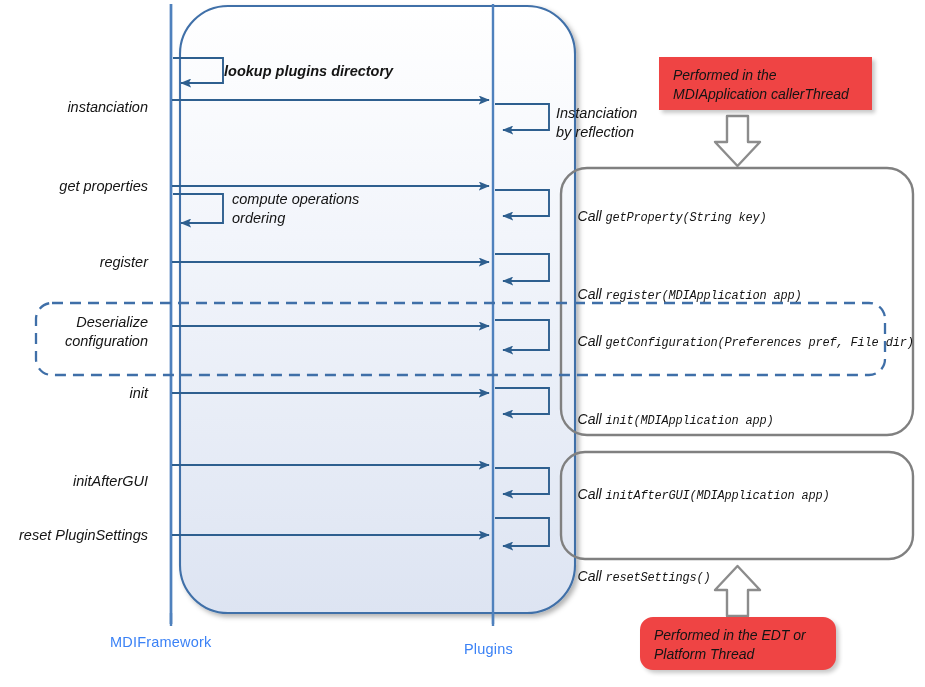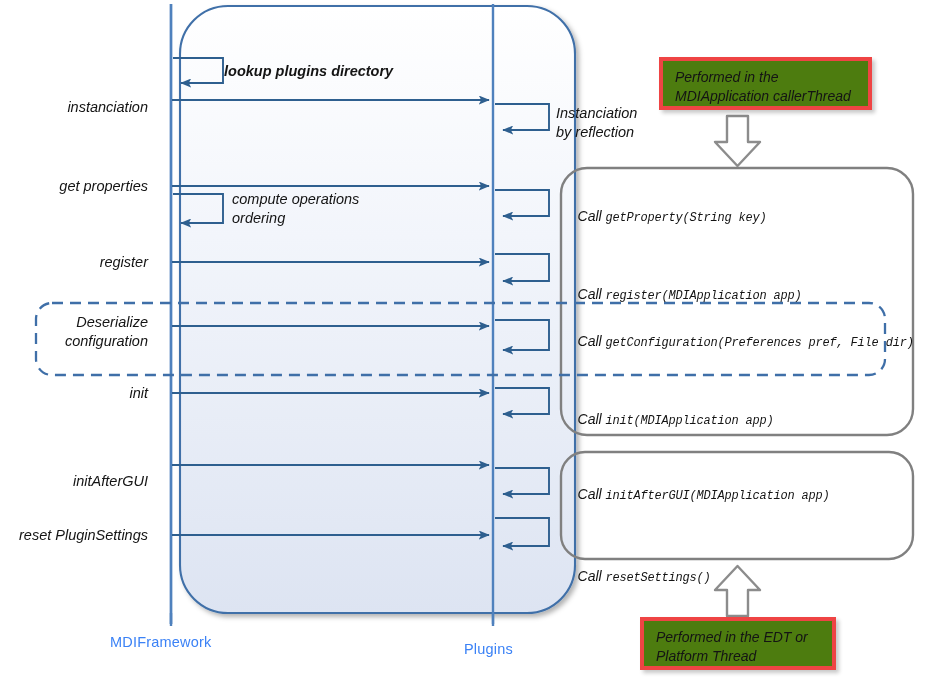--- a/index.html
+++ b/index.html
@@ -65,22 +65,22 @@
   .actor-name {
     font-family: "Liberation Sans", sans-serif;
     font-style: normal;
     font-size: 14.5px;
     color: #3b82f6;
     letter-spacing: 0.2px;
   }
   
   .callout {
     position: absolute;
-    background: #4d7c0f;
-    border: 4px solid #ef4444;
+    background: #ef4444;
+    border: 2px solid #ef4444;
     box-shadow: 3px 3px 4px rgba(0,0,0,0.22);
     box-sizing: border-box;
   }
   .callout-text {
     font-family: "Liberation Sans", sans-serif;
     font-style: italic;
     font-size: 14px;
     color: #141414;
     line-height: 1.35;
     padding: 7px 10px 7px 12px;
@@ -237,21 +237,21 @@
 
   <div class="txt call-line" style="left:562px; top:548px; width:348px;">
     <span>Call </span><span class="sig">resetSettings()</span>
   </div>
 
   <div class="callout" style="left:659px; top:57px; width:213px; height:53px;">
     <div class="callout-text">Performed in the
 MDIApplication callerThread</div>
   </div>
 
-  <div class="callout" style="left:640px; top:617px; width:196px; height:53px;">
+  <div class="callout" style="left:640px; top:617px; width:196px; height:53px;border-radius:13px;">
     <div class="callout-text">Performed in the EDT or
 Platform Thread</div>
   </div>
 
   <div class="txt actor-name" style="left:110px; top:634px;">MDIFramework</div>
 
   <div class="txt actor-name" style="left:464px; top:641px;">Plugins</div>
 
 </div>
 

